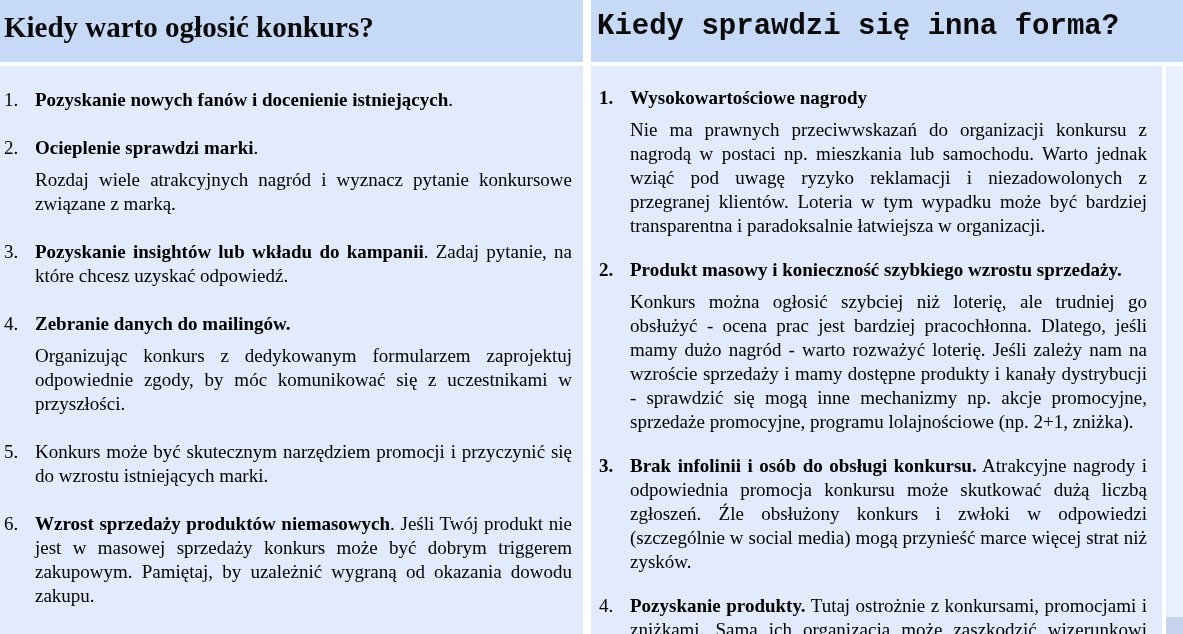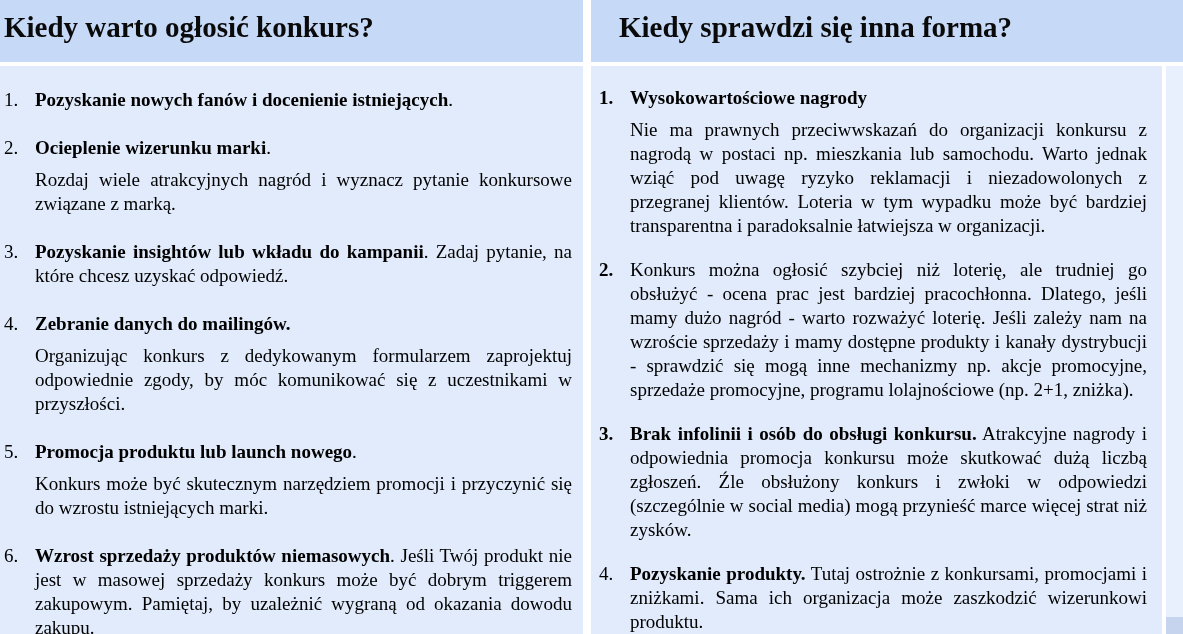--- a/index.html
+++ b/index.html
@@ -14,21 +14,21 @@
   
   .header-row{display:flex;height:62px;flex:0 0 62px;}
   .header-cell{background:#c6d9f7;}
   .header-cell.left{width:583px;flex:0 0 583px;}
   .header-cell.right{flex:1 1 auto;}
   .header-row .vgutter{width:8px;flex:0 0 8px;background:#ffffff;}
   h1{
     margin:0;padding:10px 4px 0 4px;
     font-size:29px;line-height:34px;font-weight:bold;color:#0a0a0a;
   }
-  .header-cell.right h1{padding-left:28px;}
+  .header-cell.right h1{padding-left:6px;font-family:Liberation Mono, monospace;}
 
   .hgutter{height:4px;flex:0 0 4px;background:#ffffff;}
 
   
   .body-row{display:flex;flex:1 1 auto;min-height:0;}
   .body-cell{background:#e1ebfb;overflow:hidden;}
   .body-cell.left{width:583px;flex:0 0 583px;padding:14px 3px 0 3px;box-sizing:border-box;}
   .body-row .vgutter{width:8px;flex:0 0 8px;background:#ffffff;}
   .body-cell.right{width:571px;flex:0 0 571px;padding:12px 7px 0 7px;box-sizing:border-box;}
   .body-row .vgutter2{width:4px;flex:0 0 4px;background:#ffffff;}
@@ -66,36 +66,35 @@
   <div class="body-row">
 
     <div class="body-cell left col-left">
       <ol class="col-list">
         <li class="item">
           <span class="num">1.</span>
           <p class="lead"><b>Pozyskanie nowych fanów i docenienie istniejących</b><span>.</span></p>
         </li>
         <li class="item">
           <span class="num">2.</span>
-          <p class="lead"><b>Ocieplenie wizerunku marki</b><span>.</span></p>
+          <p class="lead"><b>Ocieplenie sprawdzi marki</b><span>.</span></p>
           <p class="body">Rozdaj wiele atrakcyjnych nagród i wyznacz pytanie konkursowe związane z marką.</p>
         </li>
         <li class="item">
           <span class="num">3.</span>
           <p class="lead"><b>Pozyskanie insightów lub wkładu do kampanii</b><span>. Zadaj pytanie, na które chcesz uzyskać odpowiedź.</span></p>
 
         </li>
         <li class="item">
           <span class="num">4.</span>
           <p class="lead"><b>Zebranie danych do mailingów.</b><span></span></p>
           <p class="body">Organizując konkurs z dedykowanym formularzem zaprojektuj odpowiednie zgody, by móc komunikować się z uczestnikami w przyszłości.</p>
         </li>
         <li class="item">
           <span class="num">5.</span>
-          <p class="lead"><b>Promocja produktu lub launch nowego</b><span>.</span></p>
           <p class="body">Konkurs może być skutecznym narzędziem promocji i przyczynić się do wzrostu istniejących marki.</p>
         </li>
         <li class="item">
           <span class="num">6.</span>
           <p class="lead"><b>Wzrost sprzedaży produktów niemasowych</b><span>. Jeśli Twój produkt nie jest w masowej sprzedaży konkurs może być dobrym triggerem zakupowym. Pamiętaj, by uzależnić wygraną od okazania dowodu zakupu.</span></p>
 
         </li>
       </ol>
     </div>
 
@@ -103,20 +102,21 @@
 
     <div class="body-cell right col-right">
       <ol class="col-list">
         <li class="item">
           <span class="num bold">1.</span>
           <p class="lead"><b>Wysokowartościowe nagrody</b><span></span></p>
           <p class="body">Nie ma prawnych przeciwwskazań do organizacji konkursu z nagrodą w postaci np. mieszkania lub samochodu. Warto jednak wziąć pod uwagę ryzyko reklamacji i niezadowolonych z przegranej klientów. Loteria w tym wypadku może być bardziej transparentna i paradoksalnie łatwiejsza w organizacji.</p>
         </li>
         <li class="item">
           <span class="num bold">2.</span>
+          <p class="lead"><b>Produkt masowy i konieczność szybkiego wzrostu sprzedaży.</b><span></span></p>
           <p class="body">Konkurs można ogłosić szybciej niż loterię, ale trudniej go obsłużyć - ocena prac jest bardziej pracochłonna. Dlatego, jeśli mamy dużo nagród - warto rozważyć loterię. Jeśli zależy nam na wzroście sprzedaży i mamy dostępne produkty i kanały dystrybucji - sprawdzić się mogą inne mechanizmy np. akcje promocyjne, sprzedaże promocyjne, programu lolajnościowe (np. 2+1, zniżka).</p>
         </li>
         <li class="item">
           <span class="num bold">3.</span>
           <p class="lead"><b>Brak infolinii i osób do obsługi konkursu.</b><span> Atrakcyjne nagrody i odpowiednia promocja konkursu może skutkować dużą liczbą zgłoszeń. Źle obsłużony konkurs i zwłoki w odpowiedzi (szczególnie w social media) mogą przynieść marce więcej strat niż zysków.</span></p>
 
         </li>
         <li class="item">
           <span class="num">4.</span>
           <p class="lead"><b>Pozyskanie produkty.</b><span> Tutaj ostrożnie z konkursami, promocjami i zniżkami. Sama ich organizacja może zaszkodzić wizerunkowi produktu.</span></p>

